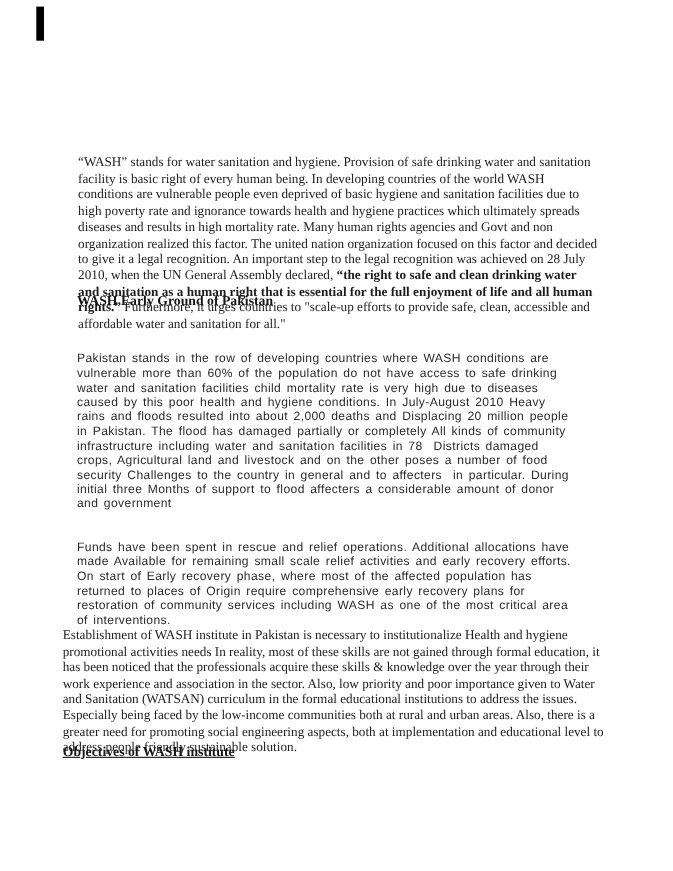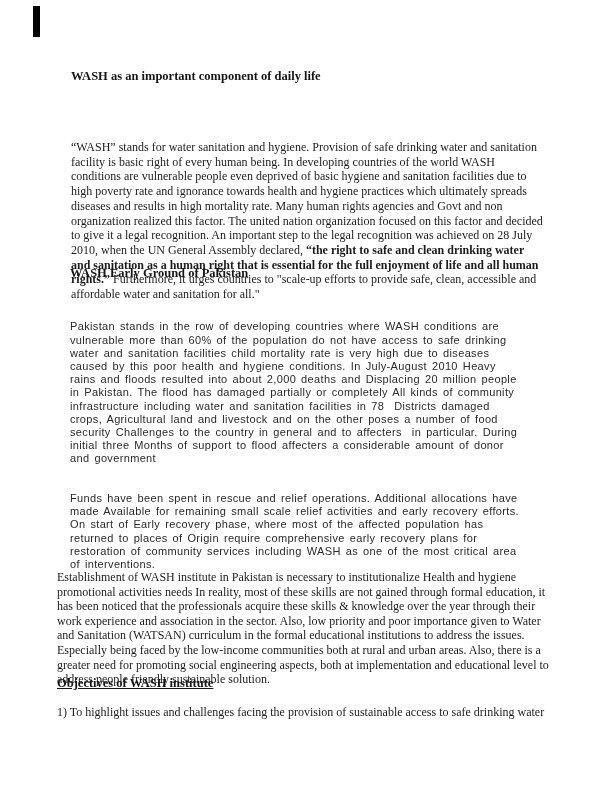--- a/index.html
+++ b/index.html
@@ -62,31 +62,29 @@
   #p4 { left: 57px; top: 705px; width: 530px; }
   b { font-weight: bold; }
 </style>
 </head>
 <body>
 
 <div class="page">
 
   <div class="corner-mark"></div>
 
-  <div id="h1" class="heading">WASH as an important component of daily life</div>
 
   <div id="p1" class="para-serif"><span>“WASH” stands for water sanitation and hygiene. Provision of safe drinking water and sanitation facility is basic right of every human being. In developing countries of the world WASH conditions are vulnerable people even deprived of basic hygiene and sanitation facilities due to high poverty rate and ignorance towards health and hygiene practices which ultimately spreads diseases and results in high mortality rate. Many human rights agencies and Govt and non organization realized this factor. The united nation organization focused on this factor and decided to give it a legal recognition. An important step to the legal recognition was achieved on 28 July 2010, when the UN General Assembly declared, </span><b>“the right to safe and clean drinking water and sanitation as a human right that is essential for the full enjoyment of life and all human rights.”</b><span> Furthermore, it urges countries to "scale-up efforts to provide safe, clean, accessible and affordable water and sanitation for all."</span></div>
 
   <div id="h2" class="heading">WASH Early Ground of Pakistan</div>
 
   <div id="p2" class="para-sans">
     <div class="subpara">Pakistan stands in the row of developing countries where WASH conditions are vulnerable more than 60% of the population do not have access to safe drinking water and sanitation facilities child mortality rate is very high due to diseases caused by this poor health and hygiene conditions. In July-August 2010 Heavy rains and floods resulted into about 2,000 deaths and Displacing 20 million people in Pakistan. The flood has damaged partially or completely All kinds of community infrastructure including water and sanitation facilities in 78  Districts damaged crops, Agricultural land and livestock and on the other poses a number of food security Challenges to the country in general and to affecters  in particular. During initial three Months of support to flood affecters a considerable amount of donor and government</div>
     <div class="subpara">Funds have been spent in rescue and relief operations. Additional allocations have made Available for remaining small scale relief activities and early recovery efforts. On start of Early recovery phase, where most of the affected population has returned to places of Origin require comprehensive early recovery plans for restoration of community services including WASH as one of the most critical area of interventions.</div>
   </div>
 
 
   <div id="p3" class="para-serif">Establishment of WASH institute in Pakistan is necessary to institutionalize Health and hygiene promotional activities needs In reality, most of these skills are not gained through formal education, it has been noticed that the professionals acquire these skills &amp; knowledge over the year through their work experience and association in the sector. Also, low priority and poor importance given to Water and Sanitation (WATSAN) curriculum in the formal educational institutions to address the issues. Especially being faced by the low-income communities both at rural and urban areas. Also, there is a greater need for promoting social engineering aspects, both at implementation and educational level to address people friendly sustainable solution.</div>
 
   <div id="h4" class="heading">Objectives of WASH institute</div>
 
-  <div id="p4" class="para-serif">1) To highlight issues and challenges facing the provision of sustainable access to safe drinking water</div>
 
 </div>
 
 </body></html>

